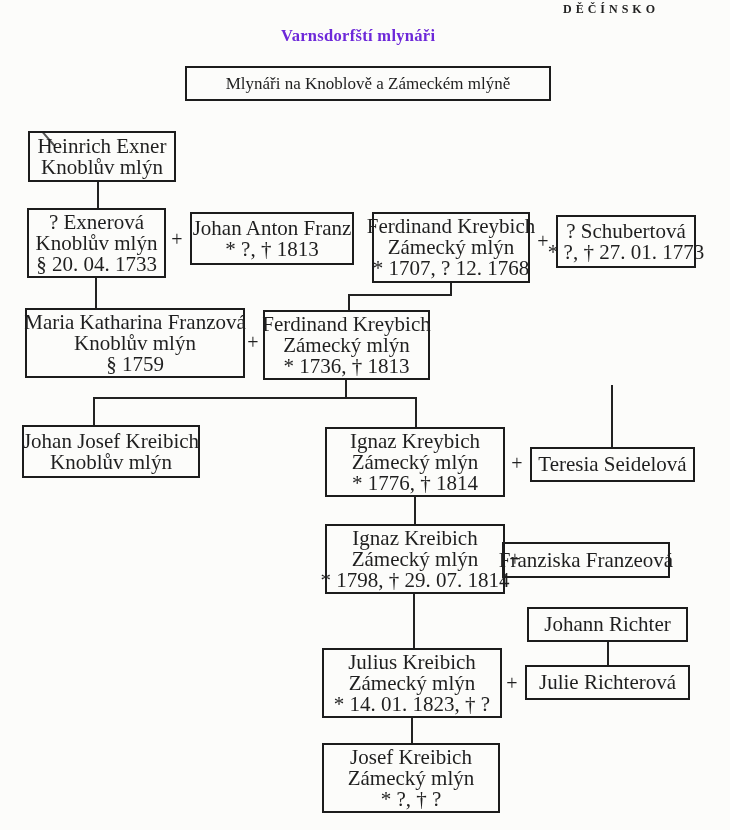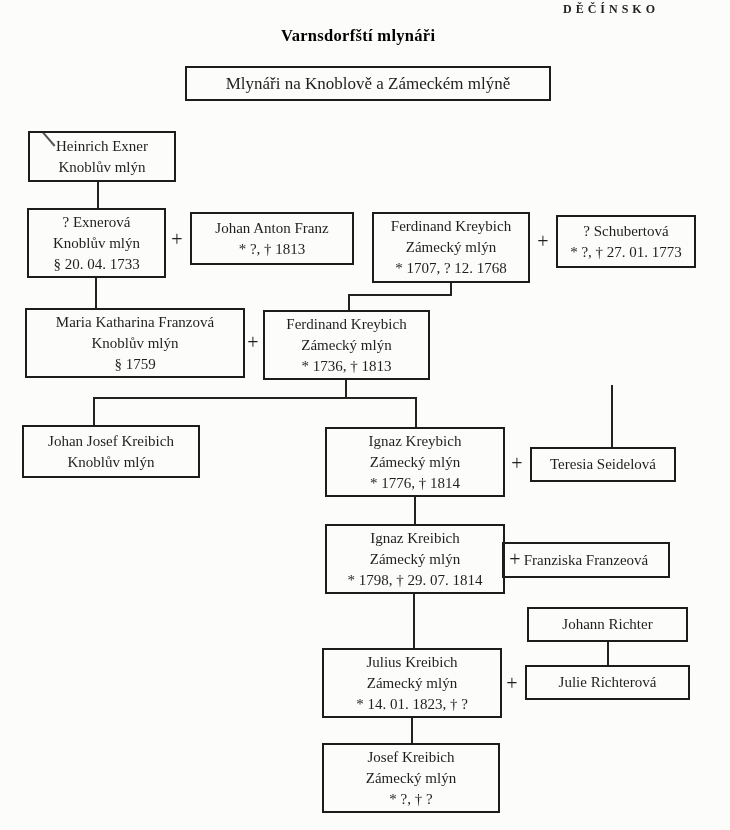--- a/index.html
+++ b/index.html
@@ -22,32 +22,32 @@
     font-weight: bold;
     letter-spacing: 4px;
     color: #222;
   }
   .chart-title {
     position: absolute;
     left: 281px; top: 26px;
     font-size: 16.5px;
     font-weight: bold;
     letter-spacing: 0.3px;
-    color: #000000;
+    color: #6d28d9;
   }
   .box {
     position: absolute;
     box-sizing: border-box;
     border: 2px solid #1c1c1c;
     display: flex;
     flex-direction: column;
     align-items: center;
     justify-content: center;
     text-align: center;
-    font-size: 15px;
+    font-size: 21px;
     line-height: 21px;
     color: #1f1f1f;
     background: transparent;
     padding: 1px 2px;
   }
   .box.header {
     font-size: 17px;
     line-height: 20px;
   }
   .ln { display: block; white-space: nowrap; }
@@ -140,21 +140,21 @@
   </div>
 
   <div class="box" style="left:325px;top:427px;width:180px;height:70px">
     <span class="ln">Ignaz Kreybich</span>
     <span class="ln">Zámecký mlýn</span>
     <span class="ln">* 1776, † 1814</span>
   </div>
 
   <div class="plus" style="left:507px;top:453px">+</div>
 
-  <div class="box" style="left:530px;top:447px;width:146px;height:35px">
+  <div class="box" style="left:530px;top:447px;width:165px;height:35px">
     <span class="ln">Teresia Seidelová</span>
   </div>
 
   <div class="box" style="left:325px;top:524px;width:180px;height:70px">
     <span class="ln">Ignaz Kreibich</span>
     <span class="ln">Zámecký mlýn</span>
     <span class="ln">* 1798, † 29. 07. 1814</span>
   </div>
 
   <div class="plus" style="left:505px;top:549px">+</div>

